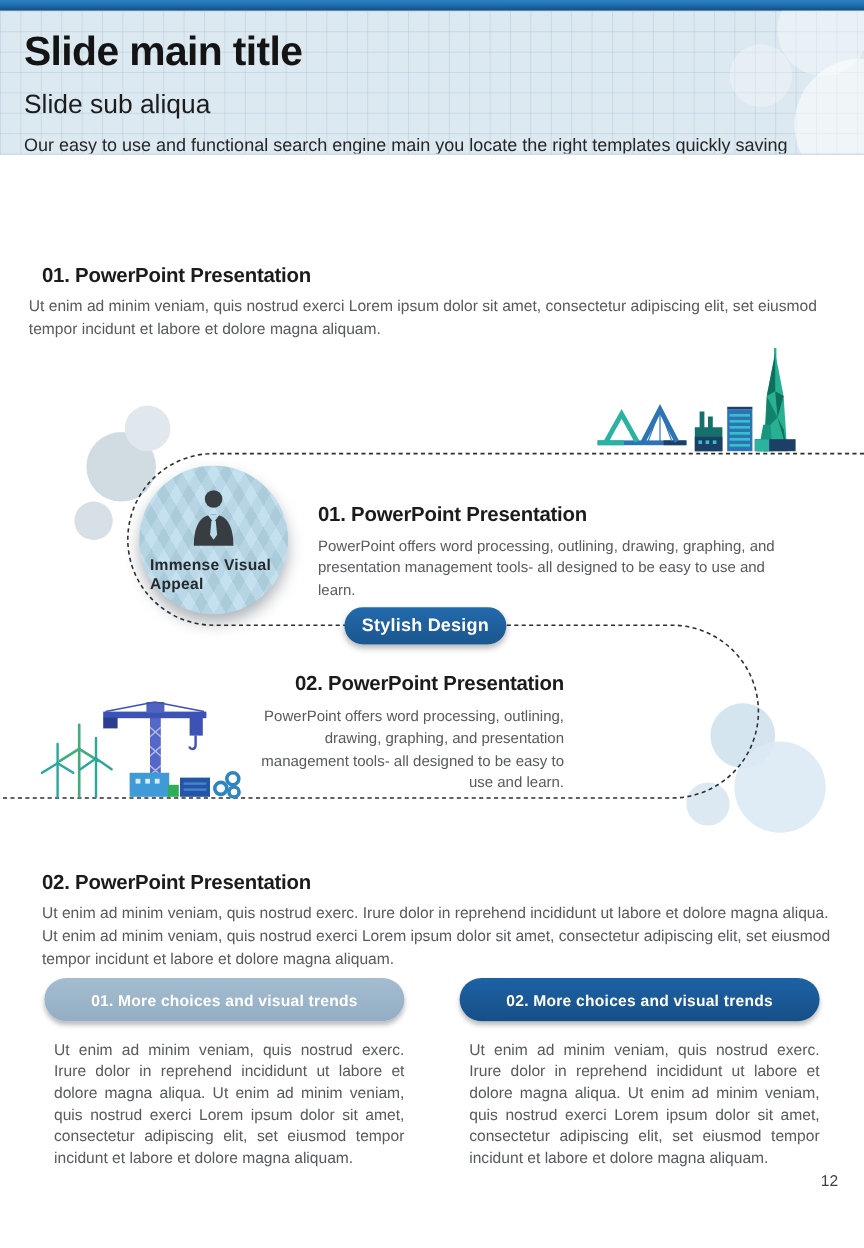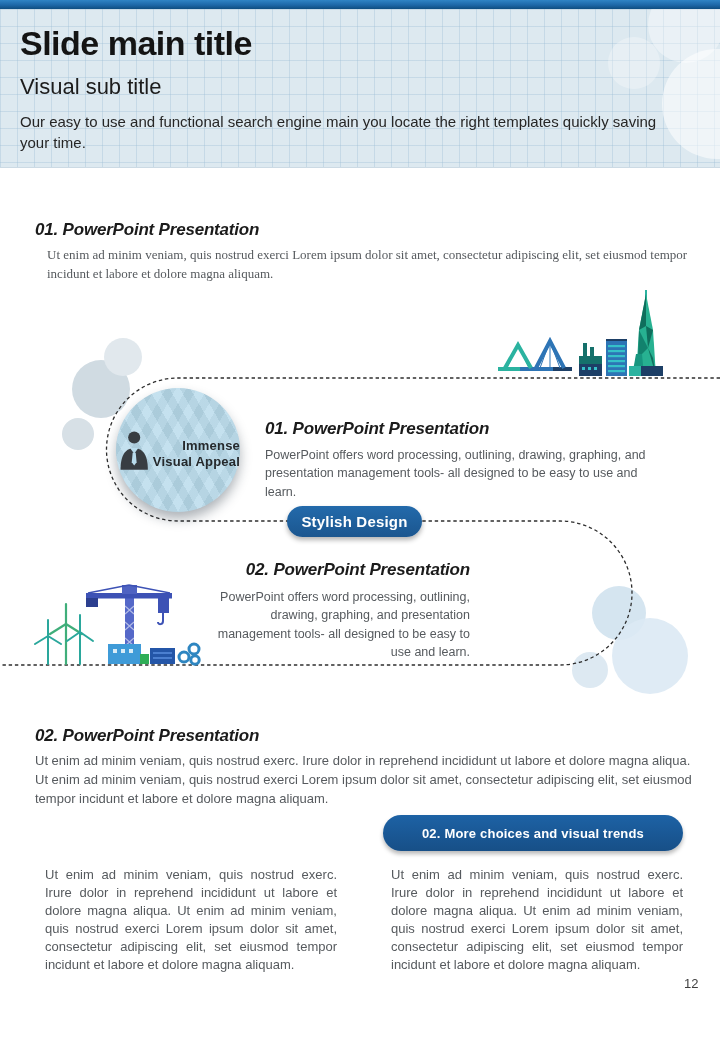--- a/index.html
+++ b/index.html
@@ -5,57 +5,57 @@
   * { margin:0; padding:0; box-sizing:border-box; }
   html,body { width:720px; }
   body { font-family:"Liberation Sans", sans-serif; background:#fff; }
   .page { position:relative; width:720px; height:1040px; background:#ffffff; overflow:hidden; }
 
   
   .topbar { position:absolute; left:0; top:0; width:720px; height:9px;
     background:linear-gradient(180deg,#2f84c5 0%,#1d68a8 55%,#0e4d80 100%); }
 
   
-  .header { position:absolute; left:0; top:9px; width:720px; height:159px;
+  .header { position:absolute; left:0; top:9px; width:720px; height:120px;
     background-color:#dde9f0;
     background-image:
       linear-gradient(rgba(160,192,214,.38) 1px, transparent 1px),
       linear-gradient(90deg, rgba(160,192,214,.38) 1px, transparent 1px);
     background-size:17px 17px;
     border-bottom:1px solid #ccdae4; overflow:hidden; }
   .bokeh { position:absolute; border-radius:50%; }
   .bk1 { left:648px; top:-22px; width:76px; height:76px; background:rgba(255,255,255,.38); }
   .bk2 { left:662px; top:40px; width:110px; height:110px; background:rgba(255,255,255,.55); }
   .bk3 { left:608px; top:28px; width:52px; height:52px; background:rgba(255,255,255,.30); }
   .h-title { position:absolute; left:20px; top:15px; font-size:34px; font-weight:800;
     letter-spacing:-.5px; color:#141414; }
   .h-sub { position:absolute; left:20px; top:65px; font-size:22px; font-weight:400; color:#1c1c1c; }
   .h-desc { position:absolute; left:20px; top:102px; width:660px; font-size:15px;
     line-height:1.4; color:#262626; }
 
   
-  .sec-head { position:absolute; font-size:17px; font-weight:700; color:#1b1b1b; letter-spacing:-.2px;font-style:italic; }
+  .sec-head { position:absolute; font-size:17px; font-weight:700; color:#1b1b1b; letter-spacing:-.2px; }
   .sec-body { position:absolute; font-size:13px; line-height:1.47; color:#565a5e; }
 
   
   .path-svg { position:absolute; left:0; top:360px; width:720px; height:320px; }
 
   
   .dec { position:absolute; border-radius:50%; }
   .dg1 { left:72px;  top:360px; width:58px; height:58px; background:#d0dbe2; }
   .dg2 { left:62px;  top:418px; width:32px; height:32px; background:#d7e0e6; }
   .dg3 { left:104px; top:338px; width:38px; height:38px; background:#e1e8ed; }
   .db1 { left:592px; top:586px; width:54px; height:54px; background:#d5e5f0; }
   .db2 { left:612px; top:618px; width:76px; height:76px; background:#dbe9f4; opacity:.9; }
   .db3 { left:572px; top:652px; width:36px; height:36px; background:#dde9f2; }
 
   
   .node { position:absolute; width:124px; height:124px; border-radius:50%;
-    display:flex; flex-direction:row; align-items:center; justify-content:center;
-    box-shadow:0 7px 12px rgba(25,40,55,.35); text-align:right;
+    display:flex; flex-direction:column; align-items:center; justify-content:center;
+    box-shadow:0 7px 12px rgba(25,40,55,.35); text-align:left;
     background-image:
       repeating-linear-gradient(60deg, rgba(255,255,255,.10) 0 9px, rgba(0,0,0,.045) 9px 18px),
       repeating-linear-gradient(-60deg, rgba(255,255,255,.07) 0 9px, rgba(0,0,0,.035) 9px 18px); }
   .node1 { left:116px; top:388px; background-color:#b9dcec; }
   .node2 { left:498px; top:531px; background-color:#3b77a9; }
   .node-label { font-size:13px; font-weight:700; line-height:1.2; letter-spacing:.2px; width:106px; margin-top:7px; }
   .node1 .node-label { color:#25292c; }
   .node2 .node-label { color:#ffffff; }
 
   
@@ -94,26 +94,26 @@
 
 <div class="page">
 
   <div class="topbar"></div>
 
   <div class="header">
     <div class="bokeh bk1"></div>
     <div class="bokeh bk2"></div>
     <div class="bokeh bk3"></div>
     <div class="h-title">Slide main title</div>
-    <div class="h-sub">Visual sub title</div>
+    <div class="h-sub">Slide sub aliqua</div>
     <div class="h-desc">Our easy to use and functional search engine main you locate the right templates quickly saving your time.</div>
   </div>
 
   <div class="sec-head" style="left:35px; top:220px;">01. PowerPoint Presentation</div>
-  <div class="sec-body" style="left:47px; top:245px; width:658px;font-family:Liberation Serif, serif;">Ut enim ad minim veniam, quis nostrud exerci  Lorem ipsum dolor sit amet, consectetur adipiscing elit, set eiusmod tempor incidunt et labore et dolore magna aliquam.</div>
+  <div class="sec-body" style="left:24px; top:245px; width:658px;">Ut enim ad minim veniam, quis nostrud exerci  Lorem ipsum dolor sit amet, consectetur adipiscing elit, set eiusmod tempor incidunt et labore et dolore magna aliquam.</div>
 
   <div class="dec dg1"></div>
   <div class="dec dg2"></div>
   <div class="dec dg3"></div>
   <div class="dec db1"></div>
   <div class="dec db2"></div>
   <div class="dec db3"></div>
 
   <svg class="skyline" width="172" height="92" viewBox="0 0 172 92">
 
@@ -216,20 +216,23 @@
       <rect x="125" y="79" width="19" height="2" fill="#4b7fd0"></rect>
 
     <circle cx="156" cy="79" r="5" fill="#ffffff" stroke="#2e86c1" stroke-width="3"></circle>
     <circle cx="166" cy="71" r="5" fill="#ffffff" stroke="#2e86c1" stroke-width="3"></circle>
     <circle cx="167" cy="82" r="4.2" fill="#ffffff" stroke="#2e86c1" stroke-width="3"></circle>
   </svg>
 
   <div class="sec-head s2-head">02. PowerPoint Presentation</div>
   <div class="sec-body s2-body">Ut enim ad minim veniam, quis nostrud exerc. Irure dolor in reprehend incididunt ut labore et dolore magna aliqua. Ut enim ad minim veniam, quis nostrud exerci  Lorem ipsum dolor sit amet, consectetur adipiscing elit, set eiusmod tempor incidunt et labore et dolore magna aliquam.</div>
 
+  <div class="banner banner1">
+    <span>01. More choices and visual trends</span>
+  </div>
   <div class="banner banner2">
     <span>02. More choices and visual trends</span>
   </div>
 
   <div class="col col1">Ut enim ad minim veniam, quis nostrud exerc. Irure dolor in reprehend incididunt ut labore et dolore magna aliqua. Ut enim ad minim veniam, quis nostrud exerci  Lorem ipsum dolor sit amet, consectetur adipiscing elit, set eiusmod tempor incidunt et labore et dolore magna aliquam.</div>
   <div class="col col2">Ut enim ad minim veniam, quis nostrud exerc. Irure dolor in reprehend incididunt ut labore et dolore magna aliqua. Ut enim ad minim veniam, quis nostrud exerci  Lorem ipsum dolor sit amet, consectetur adipiscing elit, set eiusmod tempor incidunt et labore et dolore magna aliquam.</div>
 
   <div class="pageno">12</div>
 
 </div>

